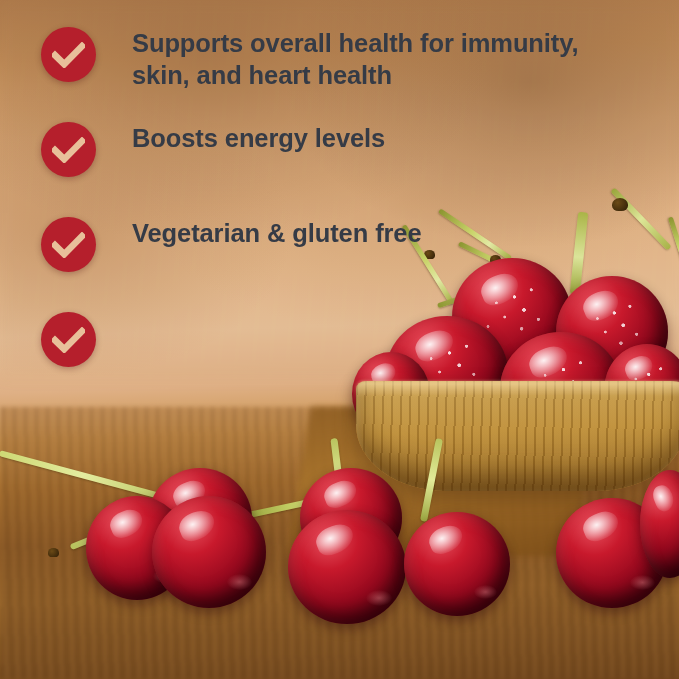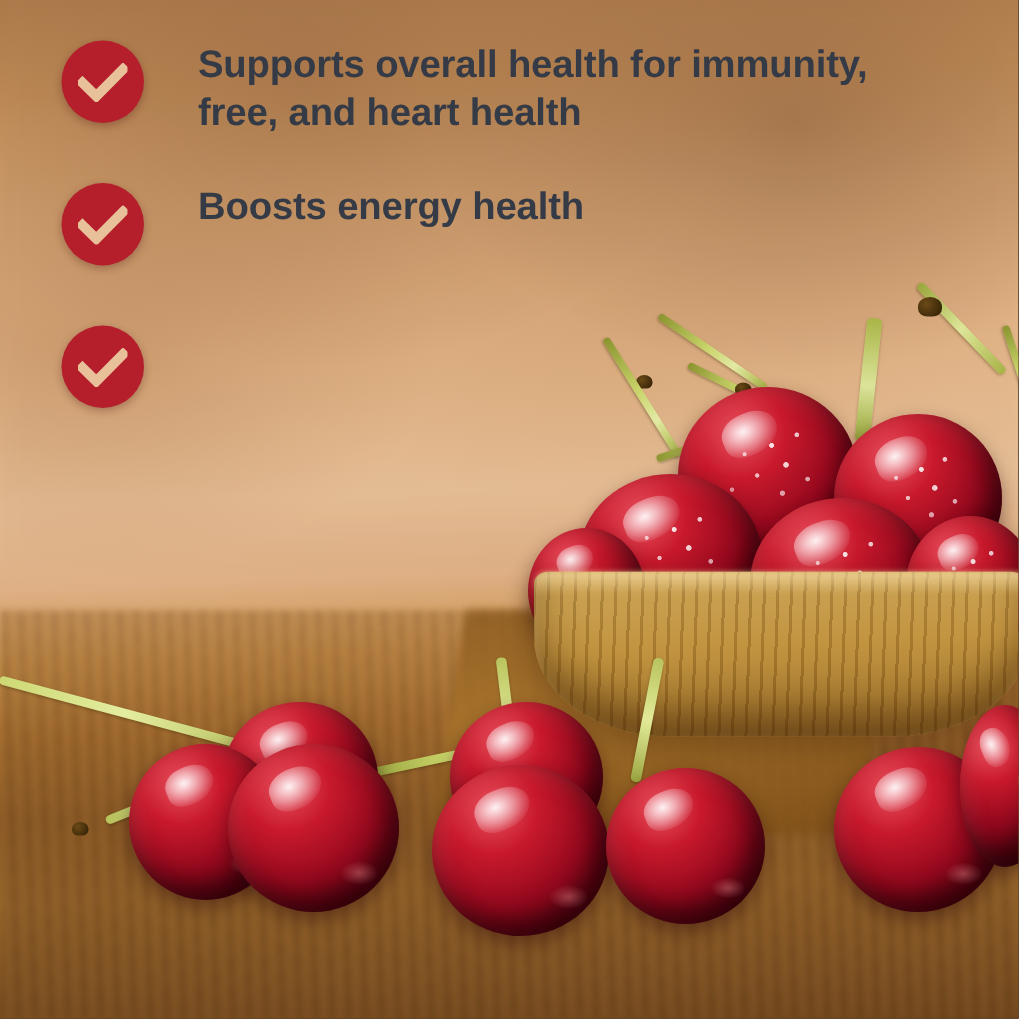--- a/index.html
+++ b/index.html
@@ -273,32 +273,40 @@
 
   <div id="benefits-list">
 
     <div class="benefit-row">
       <span class="check-badge">
         <svg width="33" height="26" viewBox="0 0 33 26" aria-hidden="true">
           <path d="M3 13.2 L12.2 22.2 L30 4.2" fill="none" stroke="#e8c09a" stroke-width="6.6" stroke-linecap="square" stroke-linejoin="miter"></path>
         </svg>
       </span>
       <span class="benefit-text">Supports overall health for immunity,
-free, and heart health</span>
+skin, and heart health</span>
     </div>
 
     <div class="benefit-row">
       <span class="check-badge">
         <svg width="33" height="26" viewBox="0 0 33 26" aria-hidden="true">
           <path d="M3 13.2 L12.2 22.2 L30 4.2" fill="none" stroke="#e8c09a" stroke-width="6.6" stroke-linecap="square" stroke-linejoin="miter"></path>
         </svg>
       </span>
-      <span class="benefit-text">Boosts energy health</span>
+      <span class="benefit-text">Boosts energy levels</span>
     </div>
 
+    <div class="benefit-row">
+      <span class="check-badge">
+        <svg width="33" height="26" viewBox="0 0 33 26" aria-hidden="true">
+          <path d="M3 13.2 L12.2 22.2 L30 4.2" fill="none" stroke="#e8c09a" stroke-width="6.6" stroke-linecap="square" stroke-linejoin="miter"></path>
+        </svg>
+      </span>
+      <span class="benefit-text">Vegetarian &amp; gluten free</span>
+    </div>
 
     <div class="benefit-row">
       <span class="check-badge">
         <svg width="33" height="26" viewBox="0 0 33 26" aria-hidden="true">
           <path d="M3 13.2 L12.2 22.2 L30 4.2" fill="none" stroke="#e8c09a" stroke-width="6.6" stroke-linecap="square" stroke-linejoin="miter"></path>
         </svg>
       </span>
     </div>
 
   </div>

